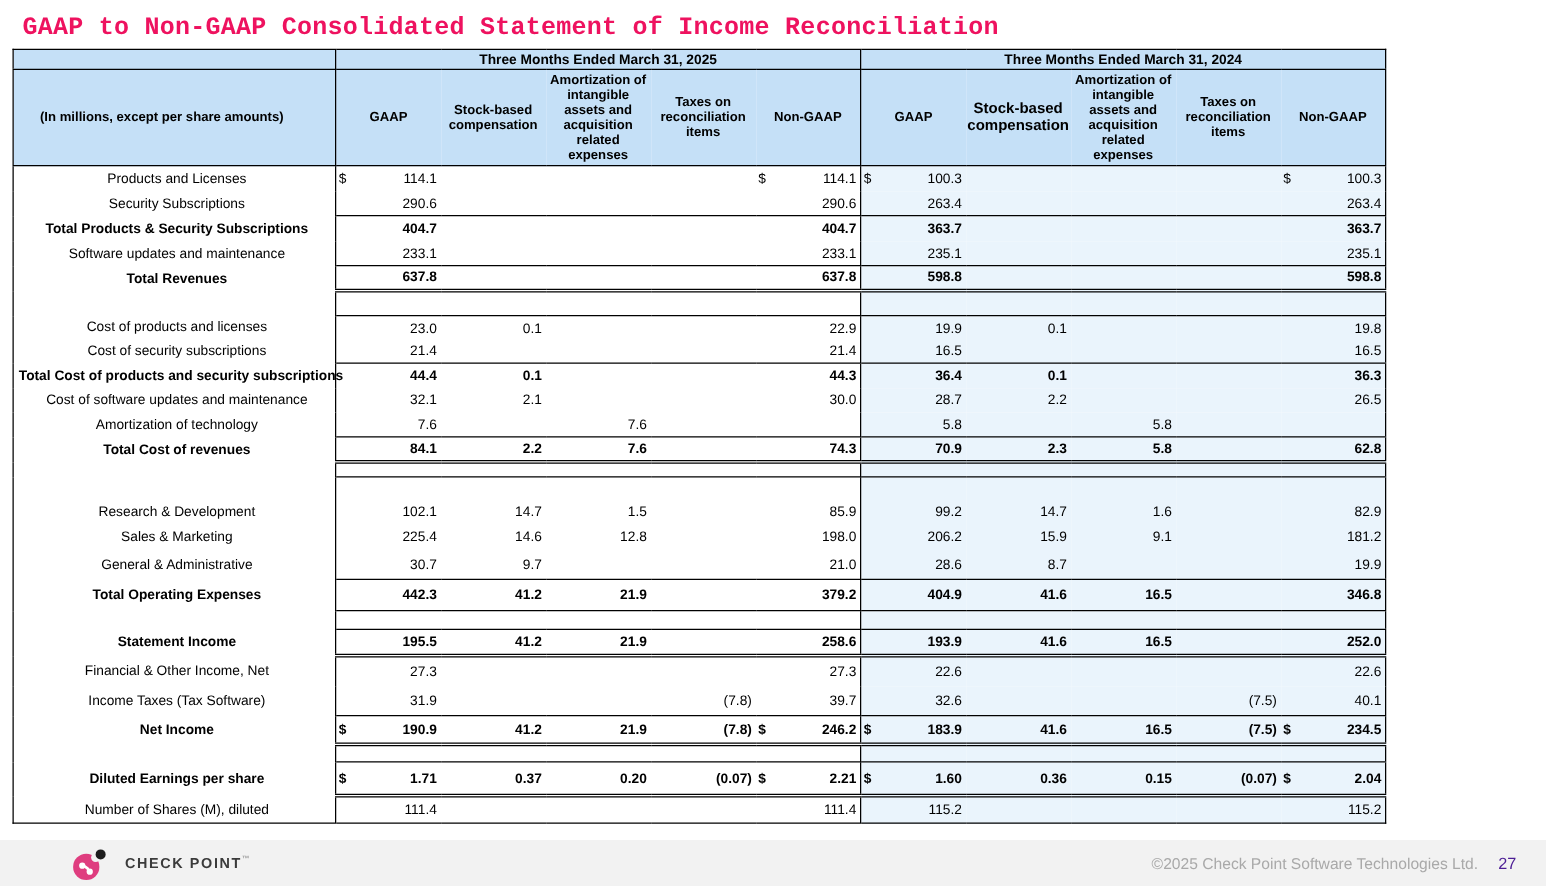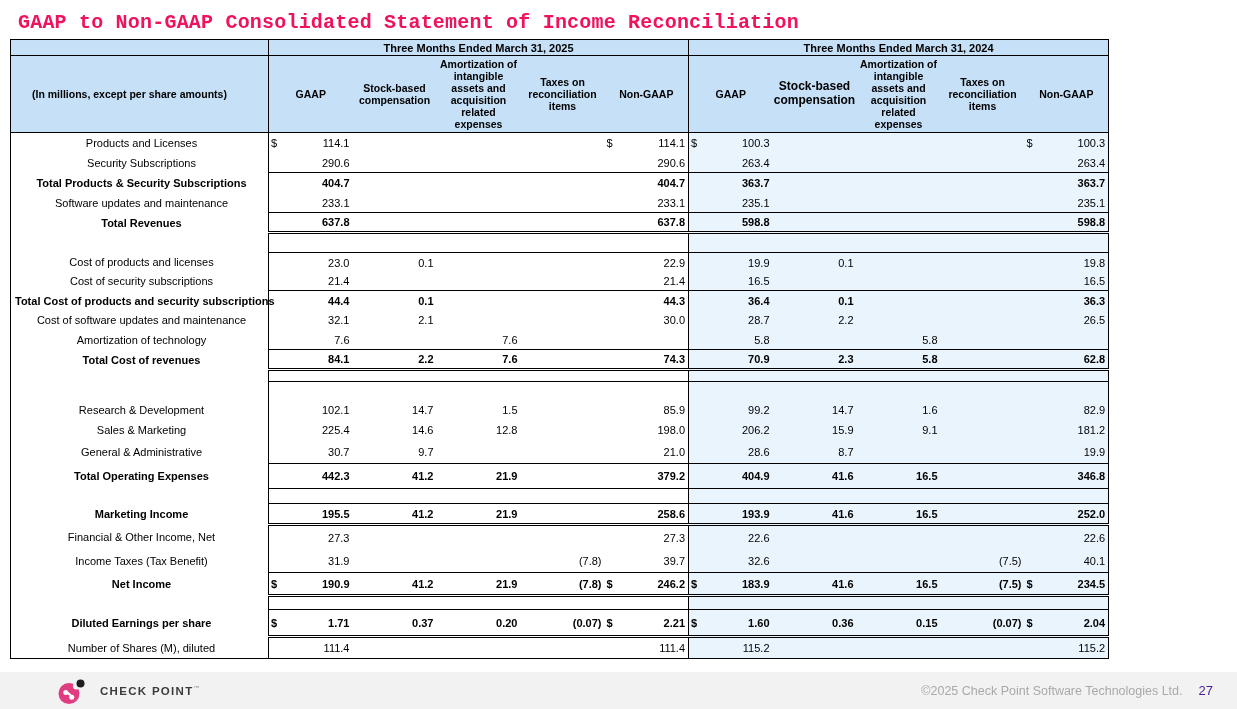--- a/index.html
+++ b/index.html
@@ -1326,21 +1326,21 @@
           </div>
         </td>
         <td class="num p24">
           <div class="flex">
             <span></span>
             <span></span>
           </div>
         </td>
       </tr>
       <tr style="height: 21px;">
-        <td class="lbl b">Marketing Income</td>
+        <td class="lbl b">Statement Income</td>
         <td class="num b bt bbd">
           <div class="flex">
             <span></span>
             <span>195.5</span>
           </div>
         </td>
         <td class="num b bt bbd">
           <div class="flex">
             <span></span>
             <span>41.2</span>
@@ -1452,21 +1452,21 @@
           </div>
         </td>
         <td class="num p24">
           <div class="flex">
             <span></span>
             <span>22.6</span>
           </div>
         </td>
       </tr>
       <tr style="height: 24px;">
-        <td class="lbl">Income Taxes (Tax Benefit)</td>
+        <td class="lbl">Income Taxes (Tax Software)</td>
         <td class="num">
           <div class="flex">
             <span></span>
             <span>31.9</span>
           </div>
         </td>
         <td class="num">
           <div class="flex">
             <span></span>
             <span></span>

